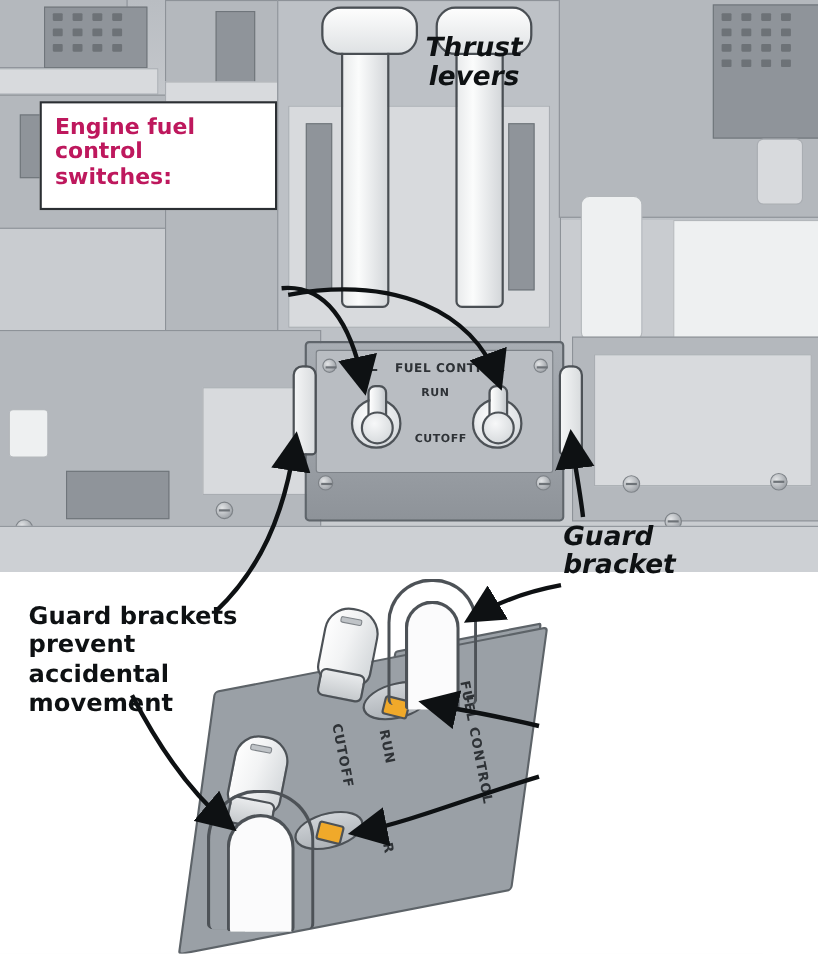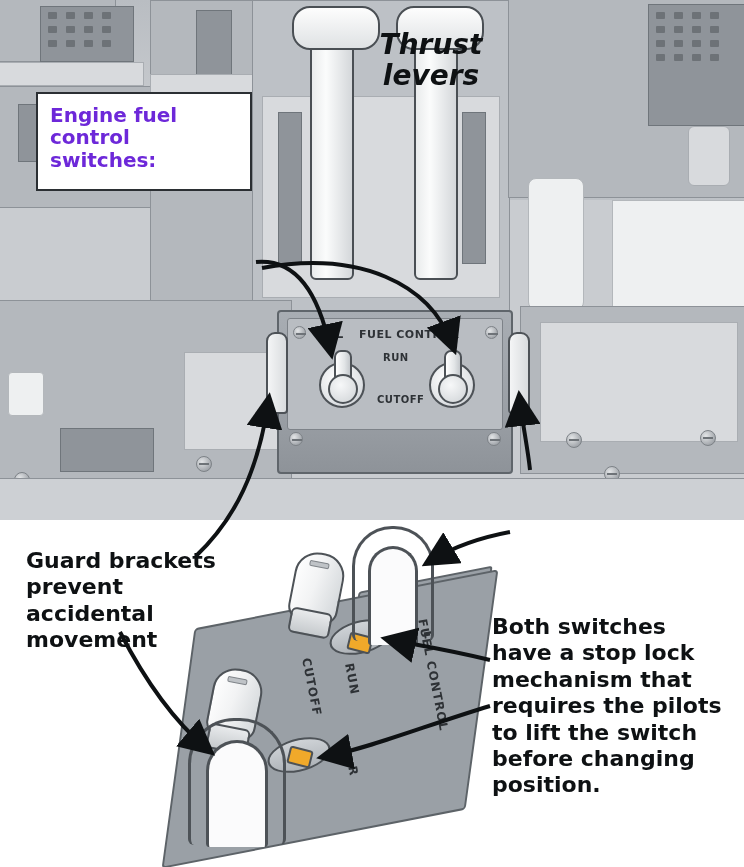--- a/index.html
+++ b/index.html
@@ -239,39 +239,39 @@
     background: #ffffff;
     border: 2px solid #2b2f33;
     padding: 10px 12px 14px 12px;
     box-sizing: border-box;
   }
   .callout-title {
     font-family: "DejaVu Sans", sans-serif;
     font-weight: bold;
     font-size: 20px;
     line-height: 1.12;
-    color: #6d28d9;
+    color: #be185d;
     margin: 0 0 4px 0;
   }
   .callout-body {
     font-family: "DejaVu Sans", sans-serif;
     font-size: 19px;
     line-height: 1.16;
     color: #14181b;
     margin: 0;
   }
   .lbl {
     position: absolute;
     font-family: "DejaVu Sans", sans-serif;
     color: #0e1113;
   }
   .lbl-italic {
     font-style: italic;
     font-weight: bold;
-    font-size: 28px;
+    font-size: 24px;
     line-height: 1.1;
     text-align: center;
   }
   .lbl-bold {
     font-weight: bold;
     font-size: 22px;
     line-height: 1.2;
   }
   svg.overlay {
     position: absolute;
@@ -416,24 +416,24 @@
     <div class="guard-l" style="left:188px;top:198px;width:92px;height:124px;border-radius:46px 46px 6px 6px;border-bottom:none;background:transparent;"></div>
     <div class="guard-l" style="left:206px;top:220px;width:56px;height:104px;border-radius:32px 32px 4px 4px;border-bottom:none;background:#fbfbfc;"></div>
   </div>
 
   <div class="callout-box">
     <p class="callout-title">Engine fuel control switches:</p>
   </div>
 
   <div class="lbl lbl-italic" style="left:356px;top:30px;width:150px;">Thrust levers</div>
 
+  <div class="lbl lbl-italic" style="left:512px;top:474px;width:140px;text-align:left;">Guard bracket</div>
 
   <div class="lbl lbl-bold" style="left:26px;top:548px;width:232px;">Guard brackets prevent accidental movement</div>
 
-  <div class="lbl lbl-bold" style="left:492px;top:614px;width:236px;">Both switches have a stop lock mechanism that requires the pilots to lift the switch before changing position.</div>
 
   <svg class="overlay" viewBox="0 0 744 867">
     <defs>
       <marker id="ah" markerWidth="9" markerHeight="9" refX="6" refY="4.5" orient="auto">
         <path d="M0,0 L9,4.5 L0,9 z" fill="#0e1113"></path>
       </marker>
     </defs>
 
     <path d="M256,262 C300,258 320,300 330,348" stroke="#0e1113" stroke-width="4" fill="none" marker-end="url(#ah)"></path>
 

